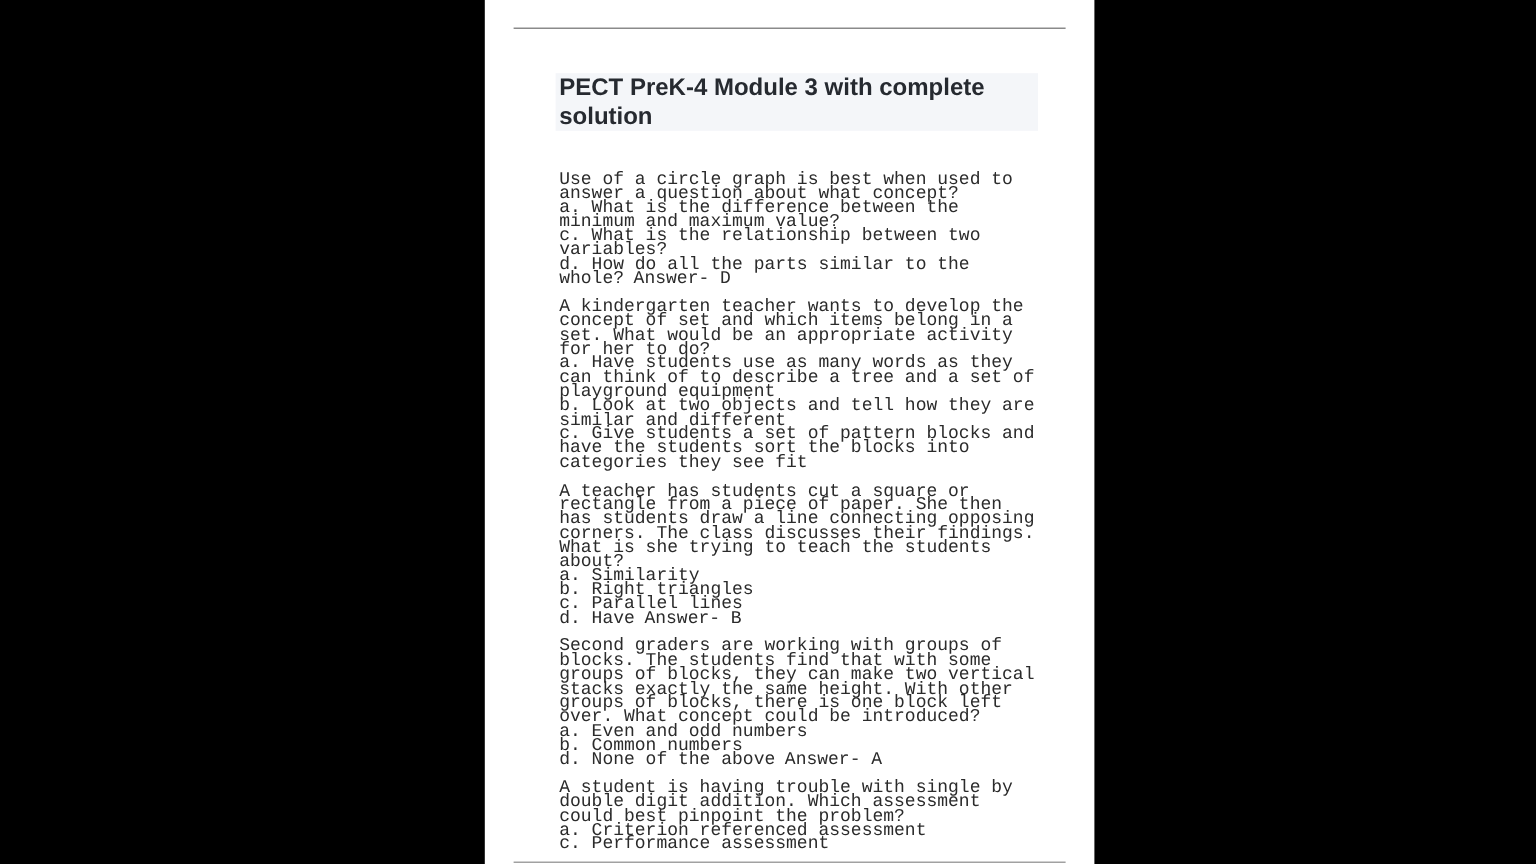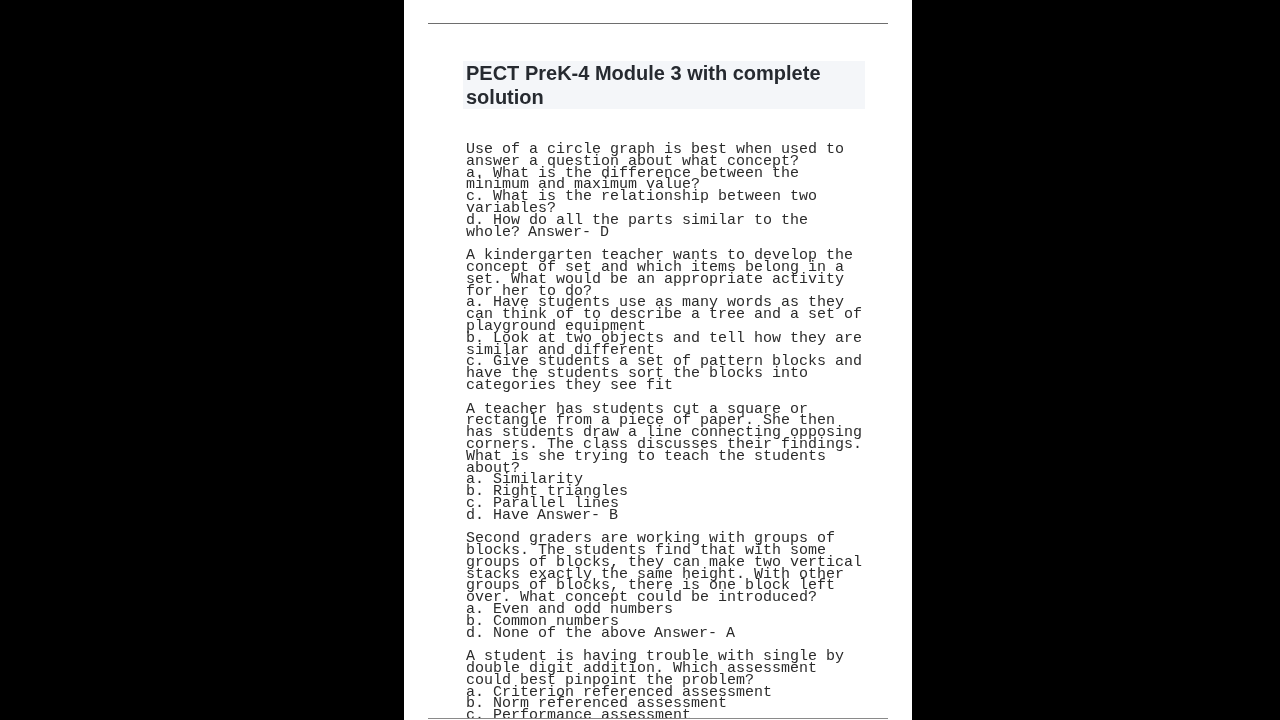--- a/index.html
+++ b/index.html
@@ -110,20 +110,19 @@
     <div class="qa">
       <p>Second graders are working with groups of blocks. The students find that with some groups of blocks, they can make two vertical stacks exactly the same height. With other groups of blocks, there is one block left over. What concept could be introduced?</p>
       <p>a. Even and odd numbers</p>
       <p>b. Common numbers</p>
       <p><span>d. None of the above</span><span class="answer">Answer- A</span></p>
     </div>
 
     <div class="qa">
       <p>A student is having trouble with single by double digit addition. Which assessment could best pinpoint the problem?</p>
       <p>a. Criterion referenced assessment</p>
-      <p>b. Norm referenced assessment</p>
       <p>c. Performance assessment</p>
     </div>
 
   </div>
 
   <div class="rule-bottom"></div>
 </div>
 
 </body></html>

